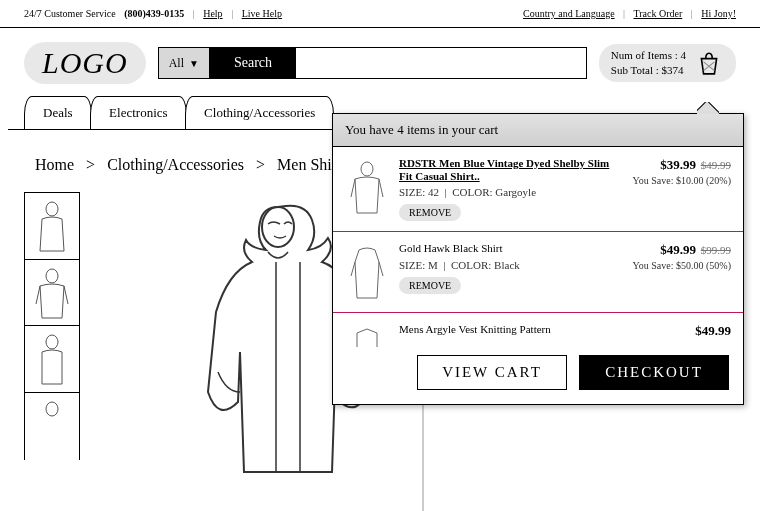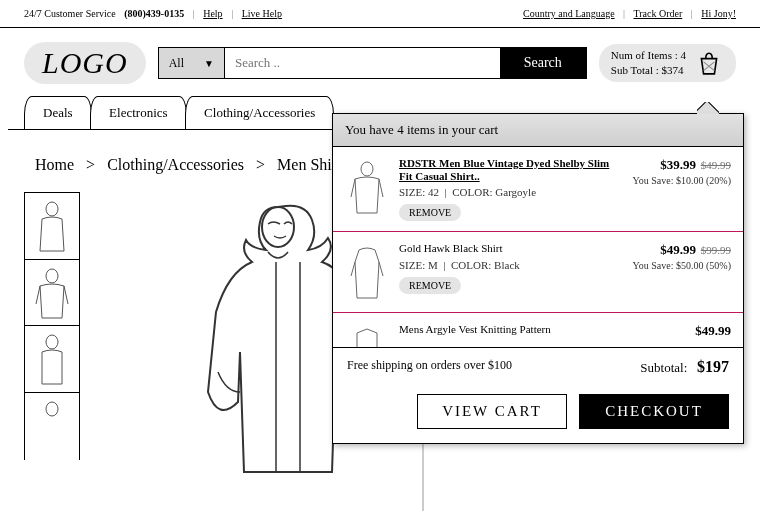--- a/index.html
+++ b/index.html
@@ -4,21 +4,21 @@
 <style>
   * { box-sizing: border-box; margin: 0; padding: 0; }
   body { font-family: "Comic Sans MS", "Segoe Script", cursive; font-size: 12px; background: #fff; color: #000; width: 760px; }
   .frame { position: relative; width: 760px; height: 511px; overflow: hidden; }
   .topbar { display: flex; justify-content: space-between; padding: 8px 24px; border-bottom: 1.5px solid #000; font-size: 10px; }
   .topbar .sep { margin: 0 6px; color: #888; }
   .topbar a { color: #000; text-decoration: underline; cursor: pointer; }
   .header { display: flex; align-items: center; padding: 14px 24px 12px 24px; gap: 12px; }
   .logo-pill { background: #e8e8e8; border-radius: 26px; padding: 4px 18px; font-size: 30px; font-weight: normal; font-style: italic; letter-spacing: 1px; }
   .search-wrap { display: flex; align-items: stretch; border: 1.5px solid #000; flex: 1; height: 32px; }
-  .search-all { display: flex; align-items: center; gap: 20px; background: #d8d8d8; padding: 0 10px; border-right: 1.5px solid #000; font-size: 12px; }
+  .search-all { display: flex; align-items: center; gap: 5px; background: #d8d8d8; padding: 0 10px; border-right: 1.5px solid #000; font-size: 12px; }
   .chev { font-size: 10px; }
   .search-input { flex: 1; border: none; padding: 0 10px; font-family: inherit; font-size: 13px; color: #888; outline: none; }
   .search-btn { background: #000; color: #fff; border: none; padding: 0 24px; font-family: inherit; font-size: 14px; cursor: pointer; }
   .cart-summary { display: flex; align-items: center; gap: 10px; background: #e8e8e8; border-radius: 18px; padding: 4px 14px 4px 12px; font-size: 11px; }
   .cart-lines { line-height: 1.35; }
   .bag { width: 26px; height: 26px; }
   .tabs { display: flex; padding: 0 24px; }
   .tab { border: 1.5px solid #000; border-bottom: none; border-radius: 8px 8px 0 0 / 18px 18px 0 0; padding: 8px 18px; margin-right: -1.5px; background: #fff; font-size: 13px; cursor: pointer; }
   .tabs-underline { border-bottom: 1.5px solid #000; margin: 0 24px 0 8px; }
   .content { position: relative; padding: 16px 24px; }
@@ -82,21 +82,20 @@
   </div>
 </div>
 
 <div class="header">
   <div class="logo-pill">LOGO</div>
   <div class="search-wrap">
     <div class="search-all">
       <span>All</span>
       <span class="chev">▼</span>
     </div>
-    <input class="search-input" placeholder="Search .." style="">
     <button class="search-btn">Search</button>
   </div>
   <div class="cart-summary">
     <div class="cart-lines">
       <div>Num of Items : 4</div>
       <div>Sub Total     : $374</div>
     </div>
     <svg class="bag" viewBox="0 0 24 24">
           <path d="M5 8 L19 8 L17 22 L7 22 Z M9 8 Q9 3 12 3 Q15 3 15 8" fill="none" stroke="#000" stroke-width="1.5"></path>
           <path d="M7 11 L17 19 M17 11 L7 19" stroke="#888" stroke-width="1"></path>
@@ -215,23 +214,19 @@
             </g>
           </svg>
       <div class="cart-info">
         <div class="cart-title" style="text-decoration:none;font-weight:normal;">Mens Argyle Vest Knitting Pattern</div>
       </div>
       <div class="cart-price">
         <div><span class="price-now">$49.99</span></div>
       </div>
     </div>
   </div>
-  <div class="cart-foot1">
-    <span>Free shipping on orders over $100</span>
-    <span class="sub"><span>Subtotal:</span> &nbsp;&nbsp;<b style="font-size:16px;">$197</b></span>
-  </div>
   <div class="cart-foot2">
     <div class="big-btn">VIEW CART</div>
     <div class="big-btn dark">CHECKOUT</div>
   </div>
 </div>
 
 </div>
 
 </body></html>

